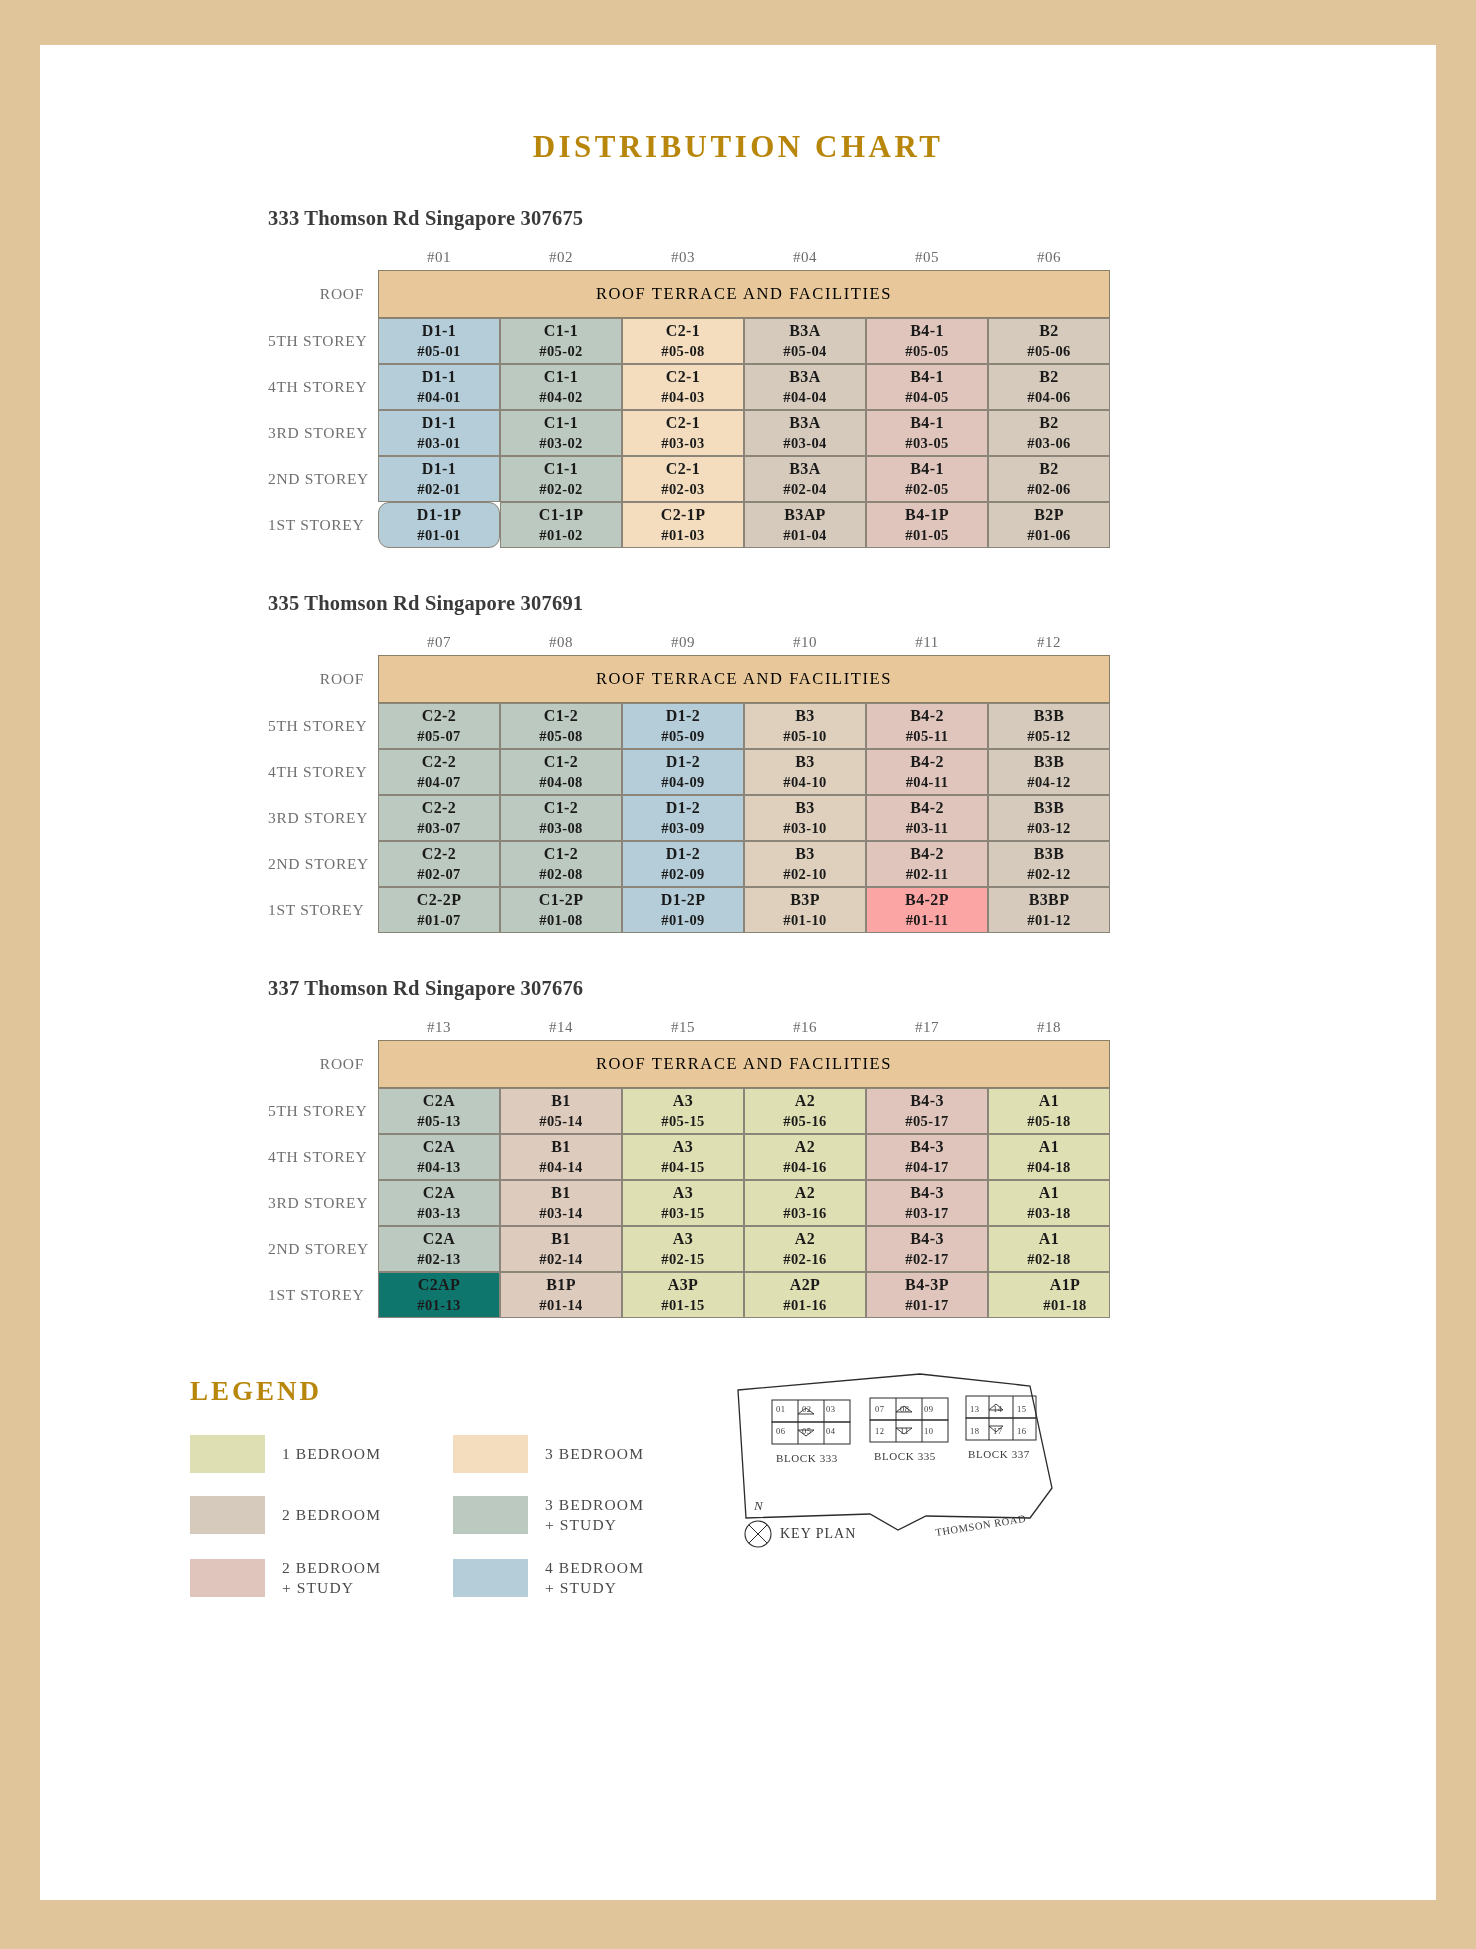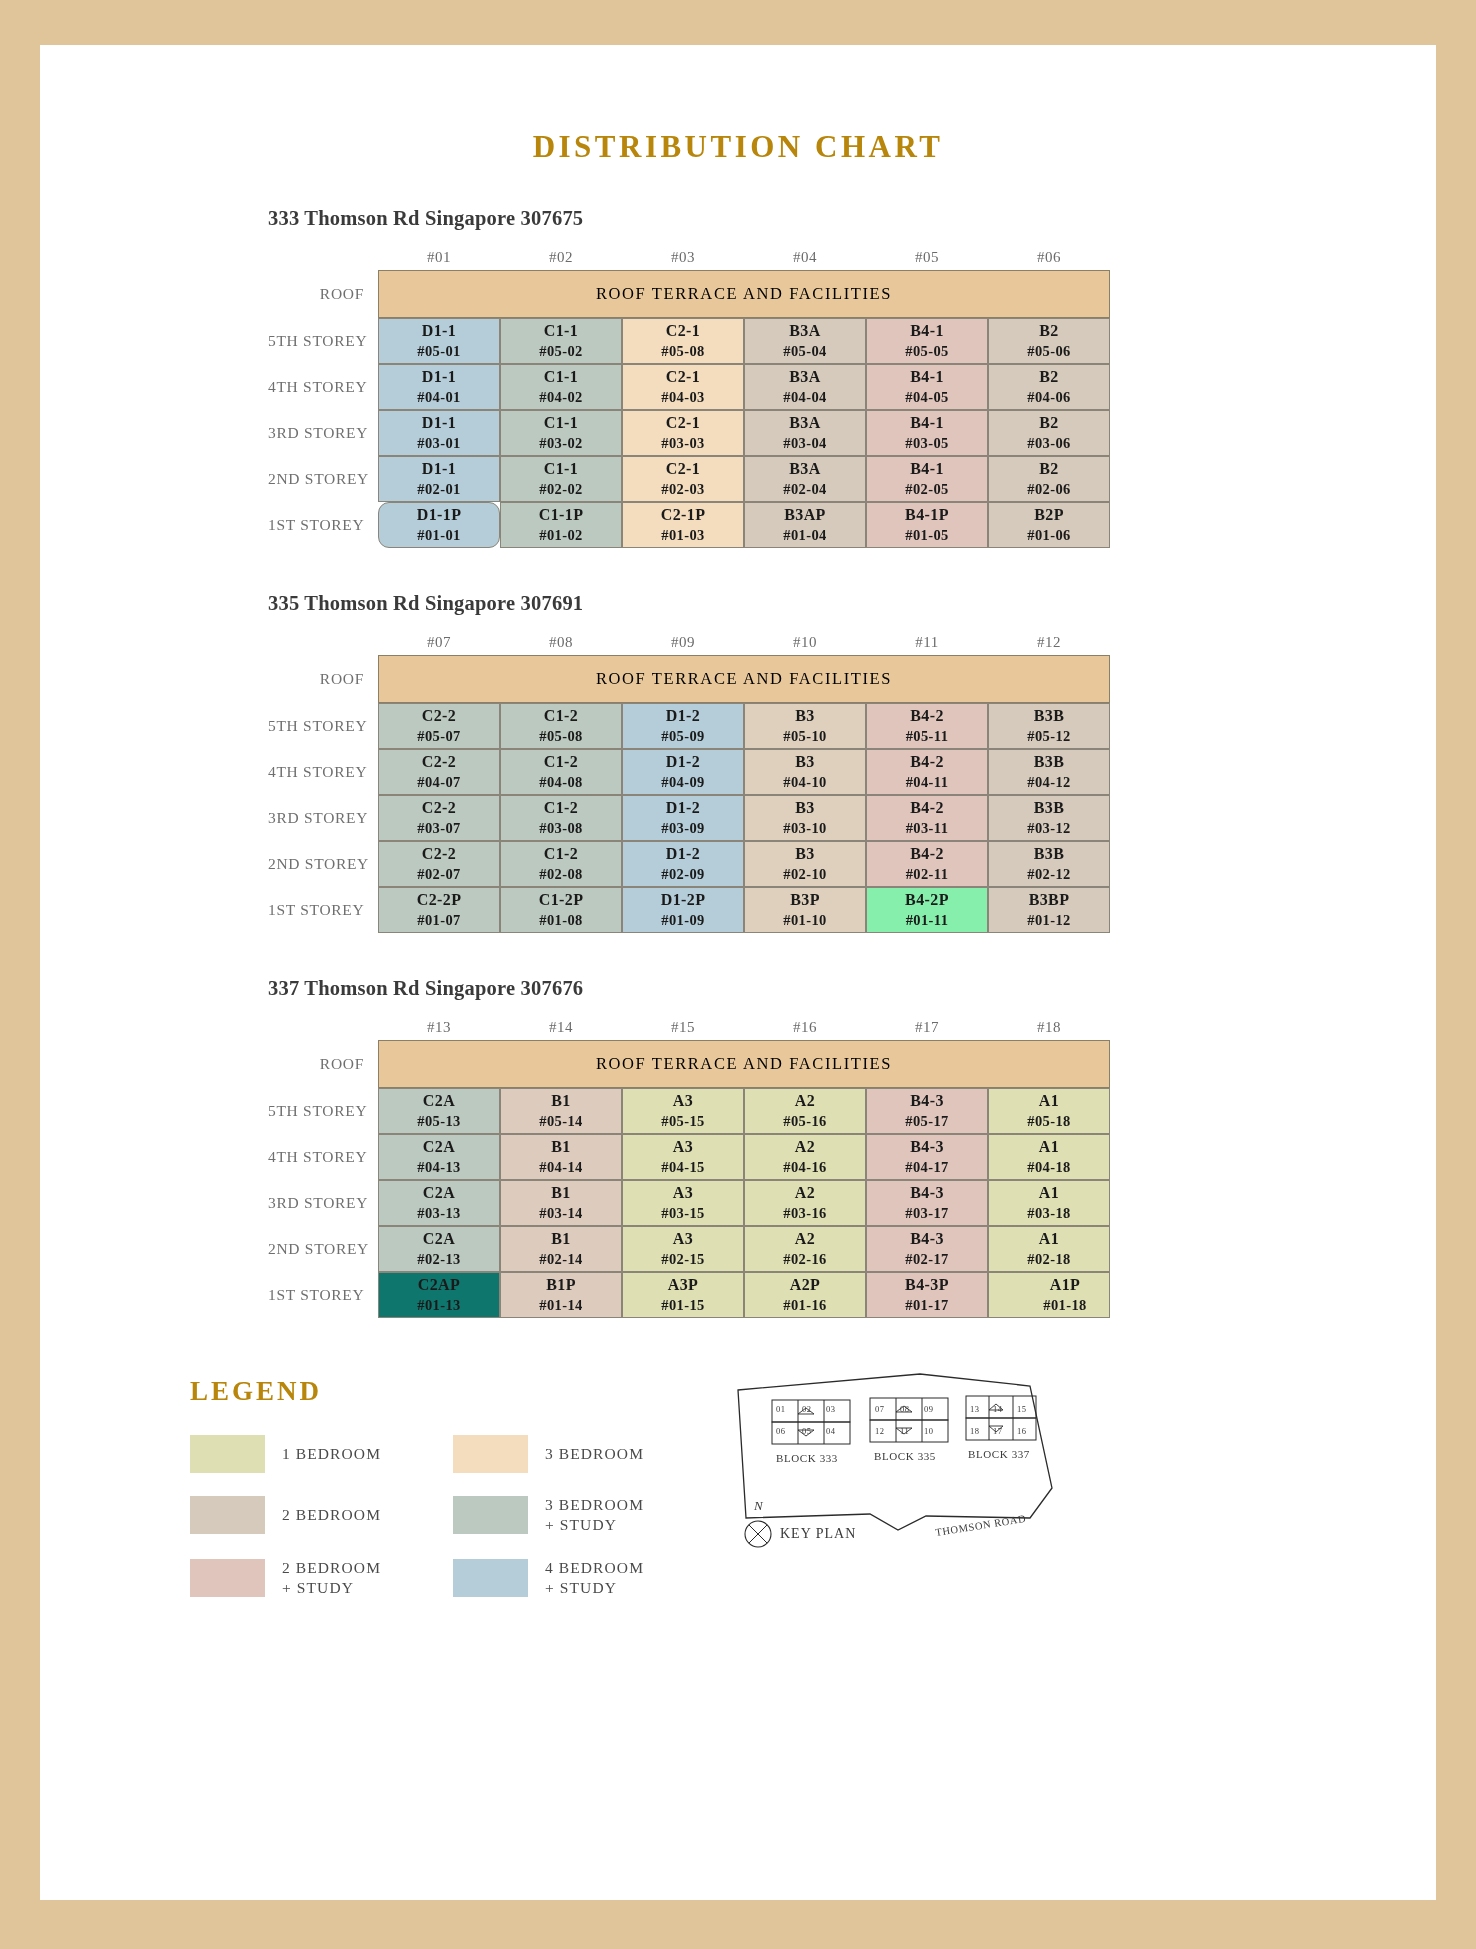--- a/index.html
+++ b/index.html
@@ -421,21 +421,21 @@
               <span class="u">#01-08</span>
             </td>
             <td class="cell" style="background: rgb(180, 205, 216);">
               <span class="t">D1-2P</span>
               <span class="u">#01-09</span>
             </td>
             <td class="cell" style="background: rgb(222, 208, 189);">
               <span class="t">B3P</span>
               <span class="u">#01-10</span>
             </td>
-            <td class="cell" style="background: #86efac;">
+            <td class="cell" style="background: #fca5a5;">
               <span class="t">B4-2P</span>
               <span class="u">#01-11</span>
             </td>
             <td class="cell" style="background: rgb(213, 202, 187);">
               <span class="t">B3BP</span>
               <span class="u">#01-12</span>
             </td>
           </tr>
         </tbody>
     </table>

